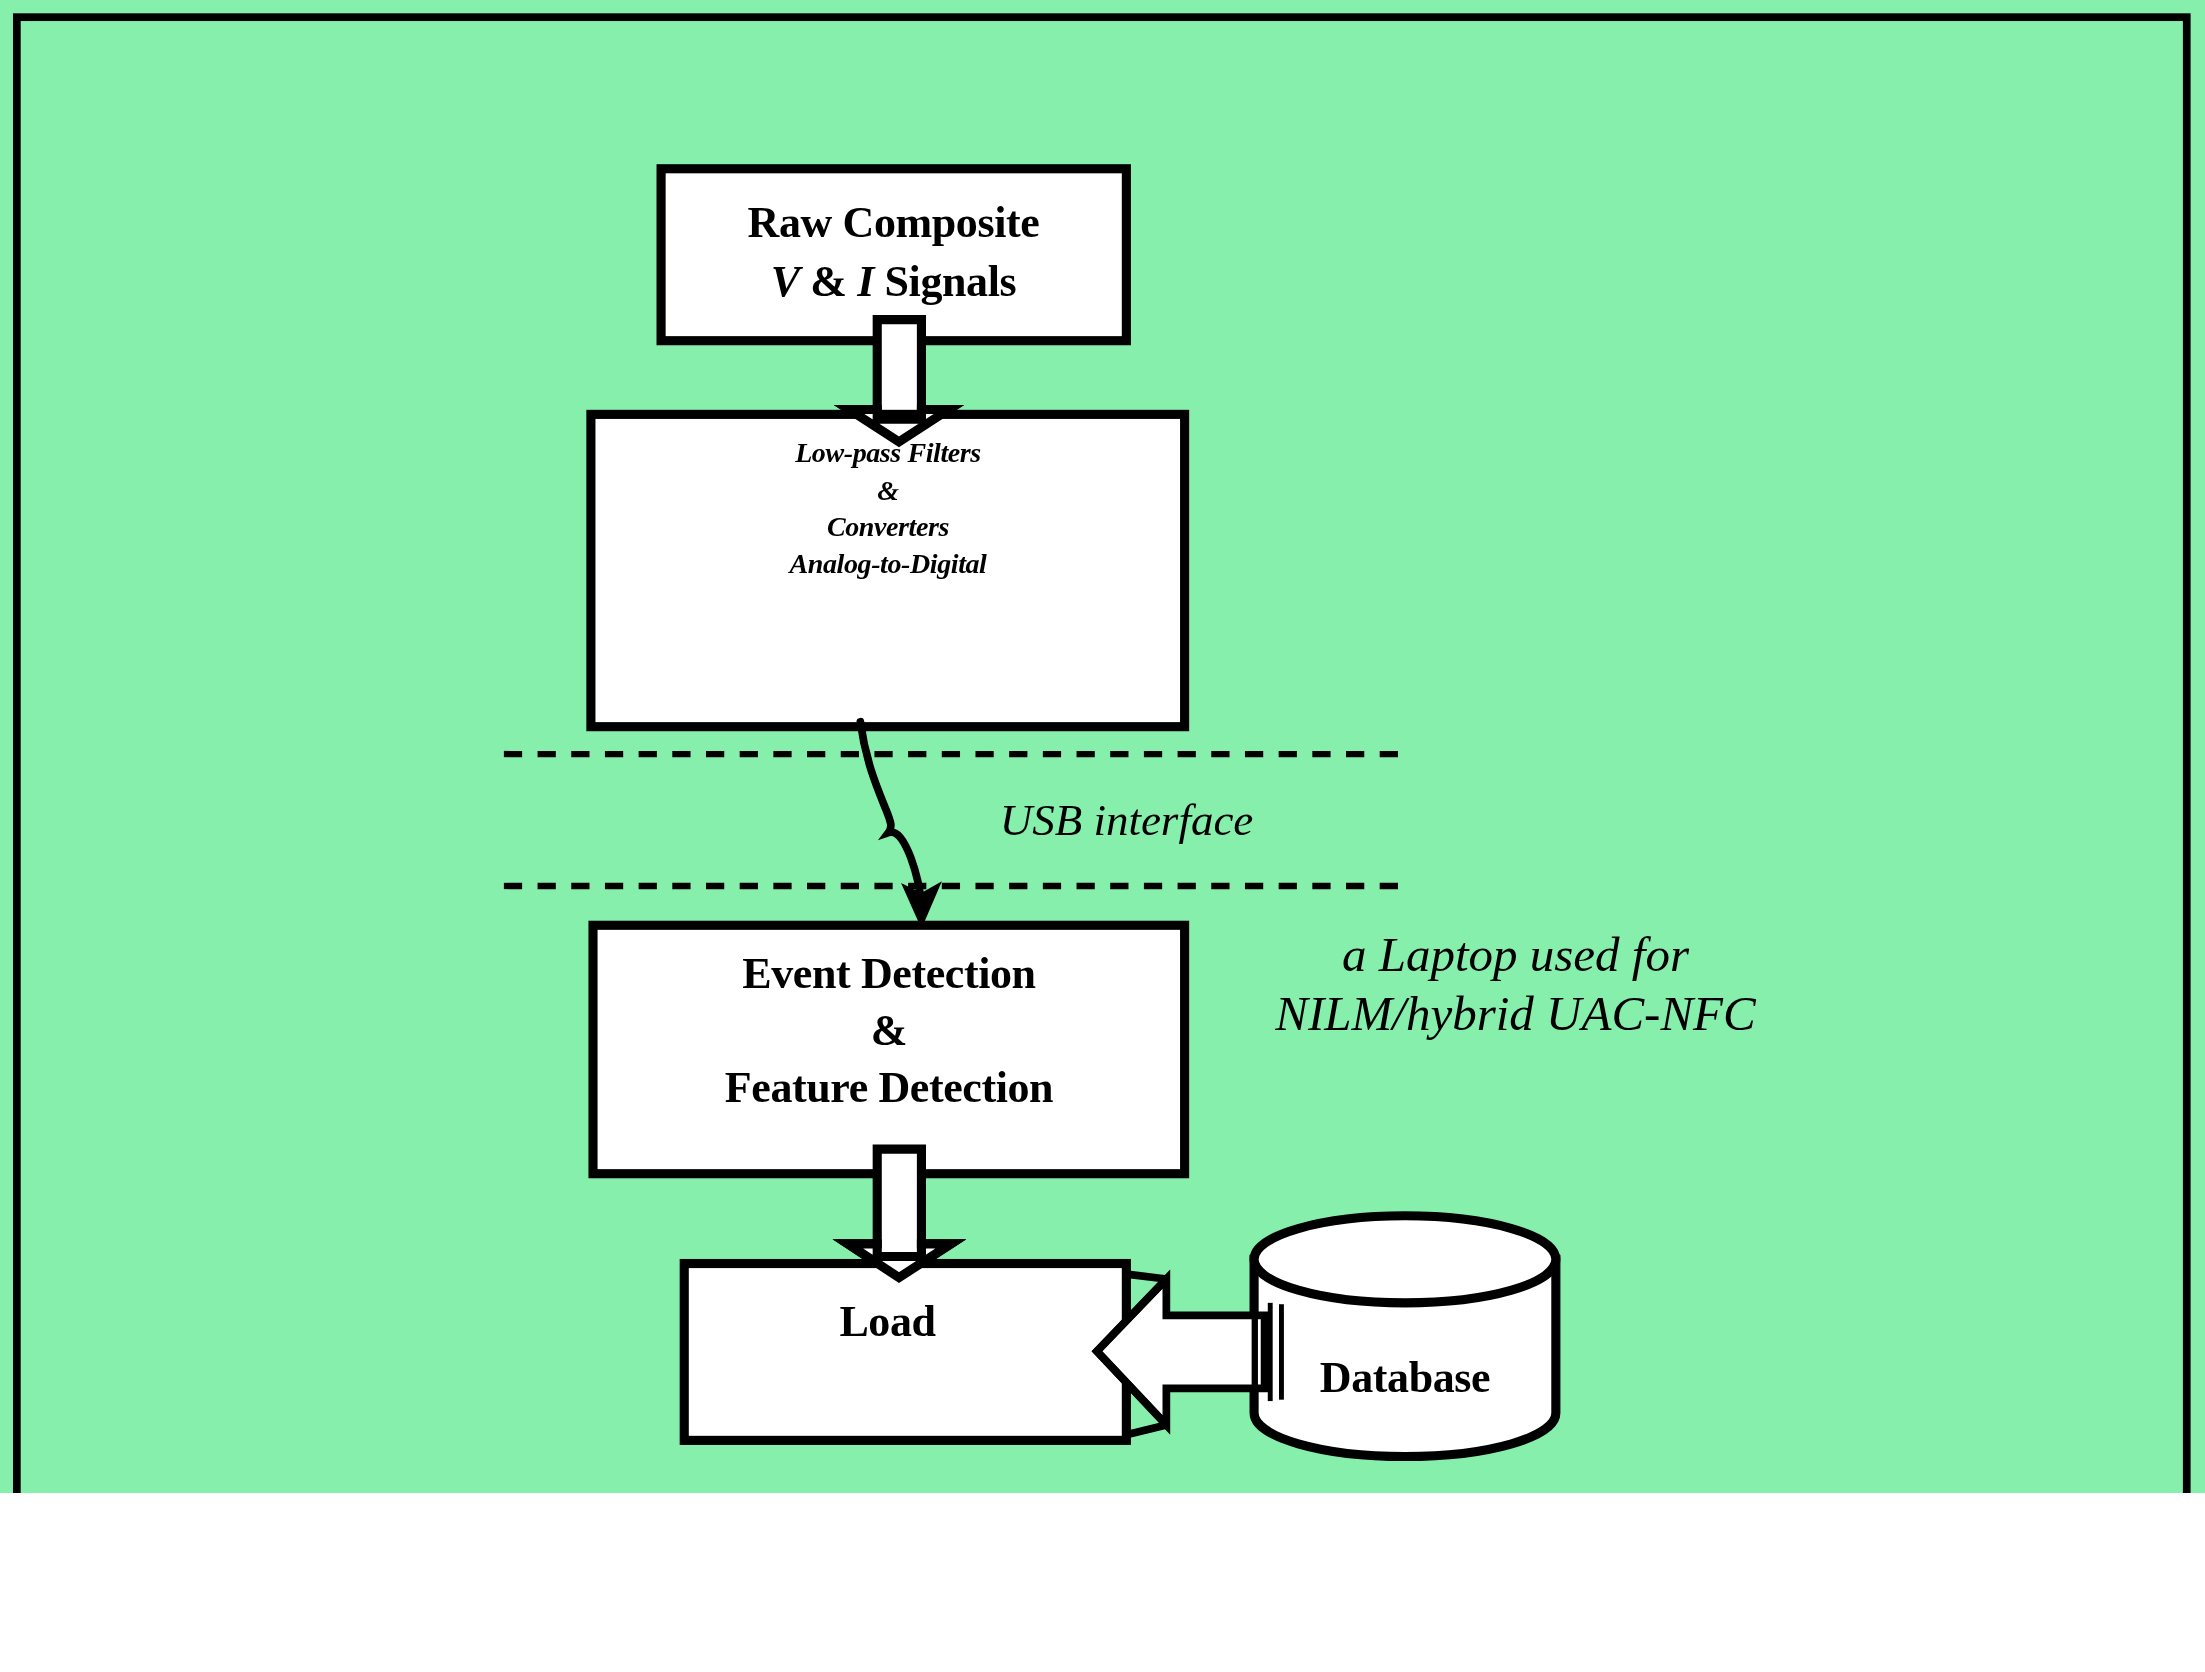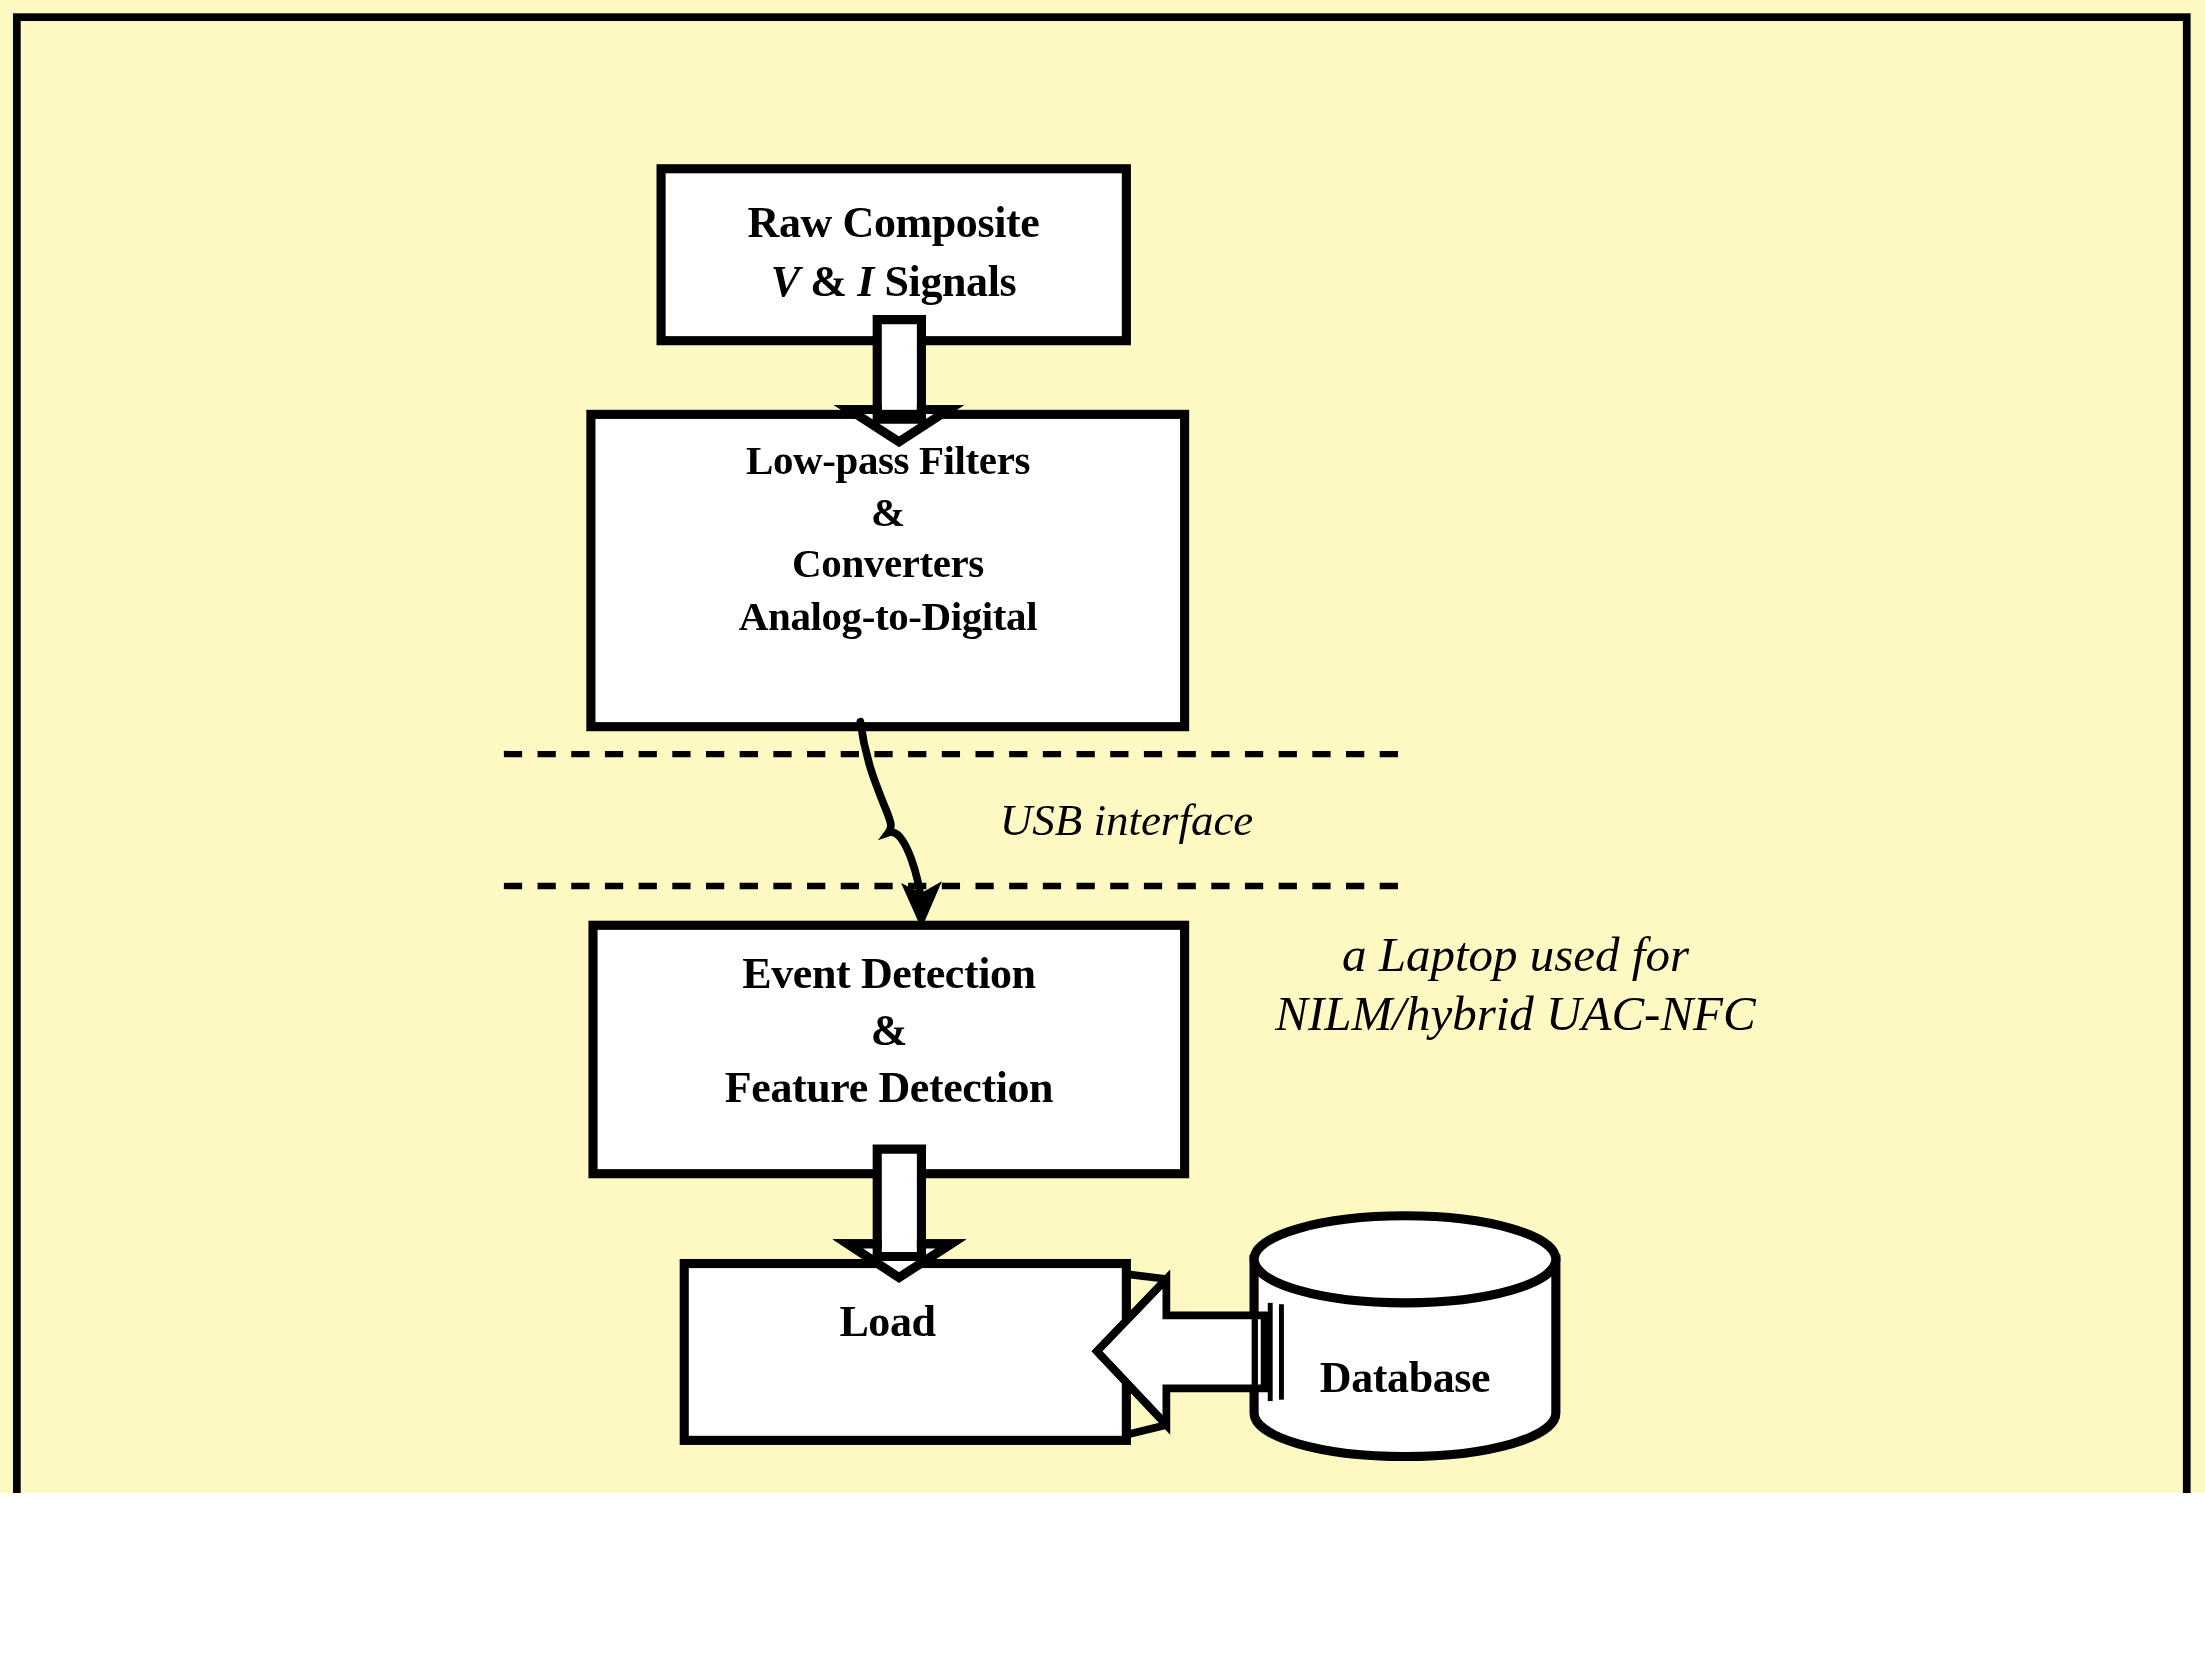--- a/index.html
+++ b/index.html
@@ -7,21 +7,21 @@
     padding: 0;
     background: #ffffff;
   }
   body {
     font-family: "Liberation Serif", "DejaVu Serif", serif;
   }
   #stage {
     position: relative;
     width: 2205px;
     height: 1493px;
-    background: #fef9c3;
+    background: #86efac;
     overflow: hidden;
   }
   #diagram-svg {
     position: absolute;
     left: 0;
     top: 0;
     width: 2205px;
     height: 1673px;
   }
   .blk-text {
@@ -138,21 +138,21 @@
     <line x1="1810" y1="1856" x2="1810" y2="1996" stroke="#000000" stroke-width="7"></line>
     <line x1="1826" y1="1858" x2="1826" y2="1994" stroke="#000000" stroke-width="7"></line>
 
   </svg>
 
   <div class="blk-text" style="left:661px; top:198px; width:465px; font-size:44px;">
     <span>Raw Composite</span>
     <span class="line2" style="margin-top:8.4px;"><span class="ital-inline">V</span><span> &amp; </span><span class="ital-inline">I</span><span> Signals</span></span>
   </div>
 
-  <div class="blk-text" style="left:591px; top:437px; width:594px; font-size:41px;">
+  <div class="blk-text" style="left:591px; top:437px; width:594px; font-size:28px;font-style:italic;">
     <span class="line2">Low-pass Filters</span>
     <span class="line2" style="margin-top:5.6px;">&amp;</span>
     <span class="line2" style="margin-top:4.2px;">Converters</span>
     <span class="line2" style="margin-top:5.6px;">Analog-to-Digital</span>
   </div>
 
   <div class="blk-text" style="left:593px; top:949px; width:592px; font-size:44px;">
     <span class="line2">Event Detection</span>
     <span class="line2" style="margin-top:7px;">&amp;</span>
     <span class="line2" style="margin-top:7px;">Feature Detection</span>

